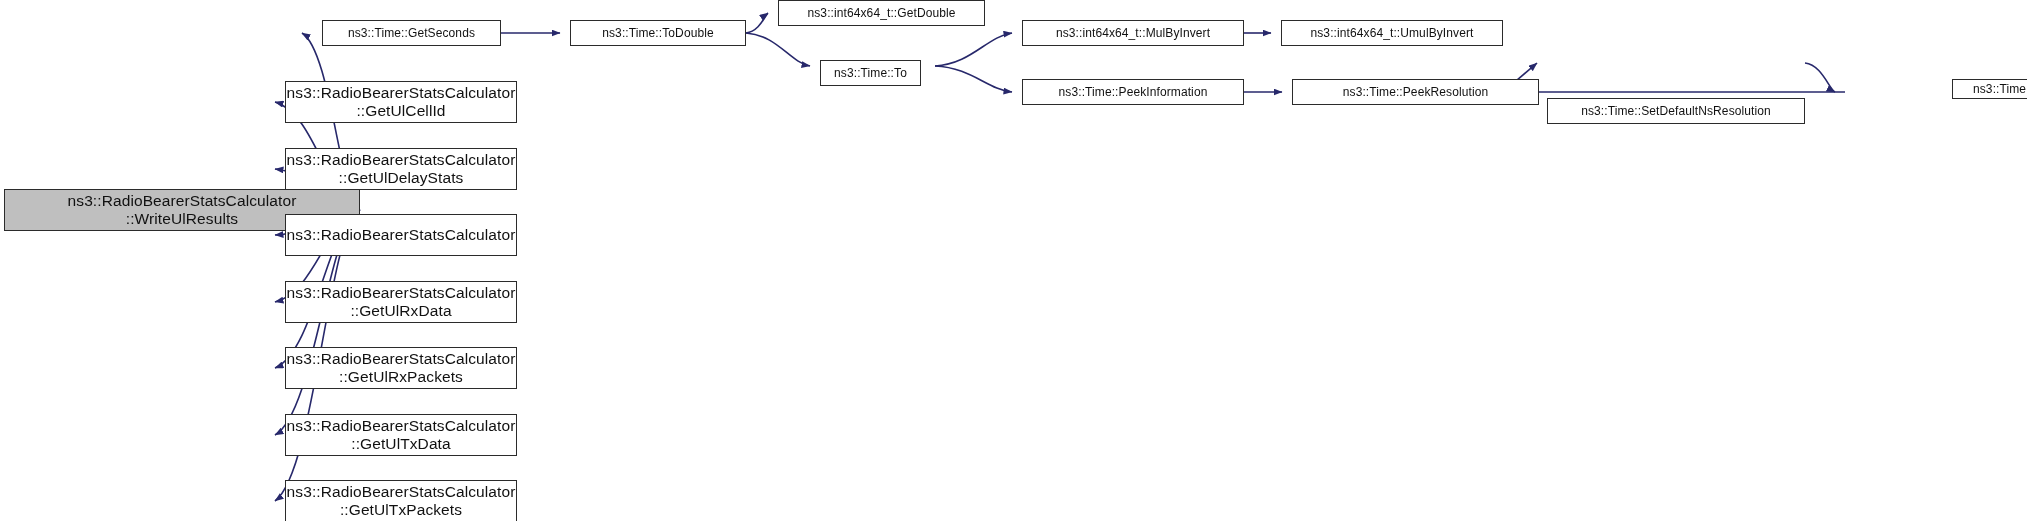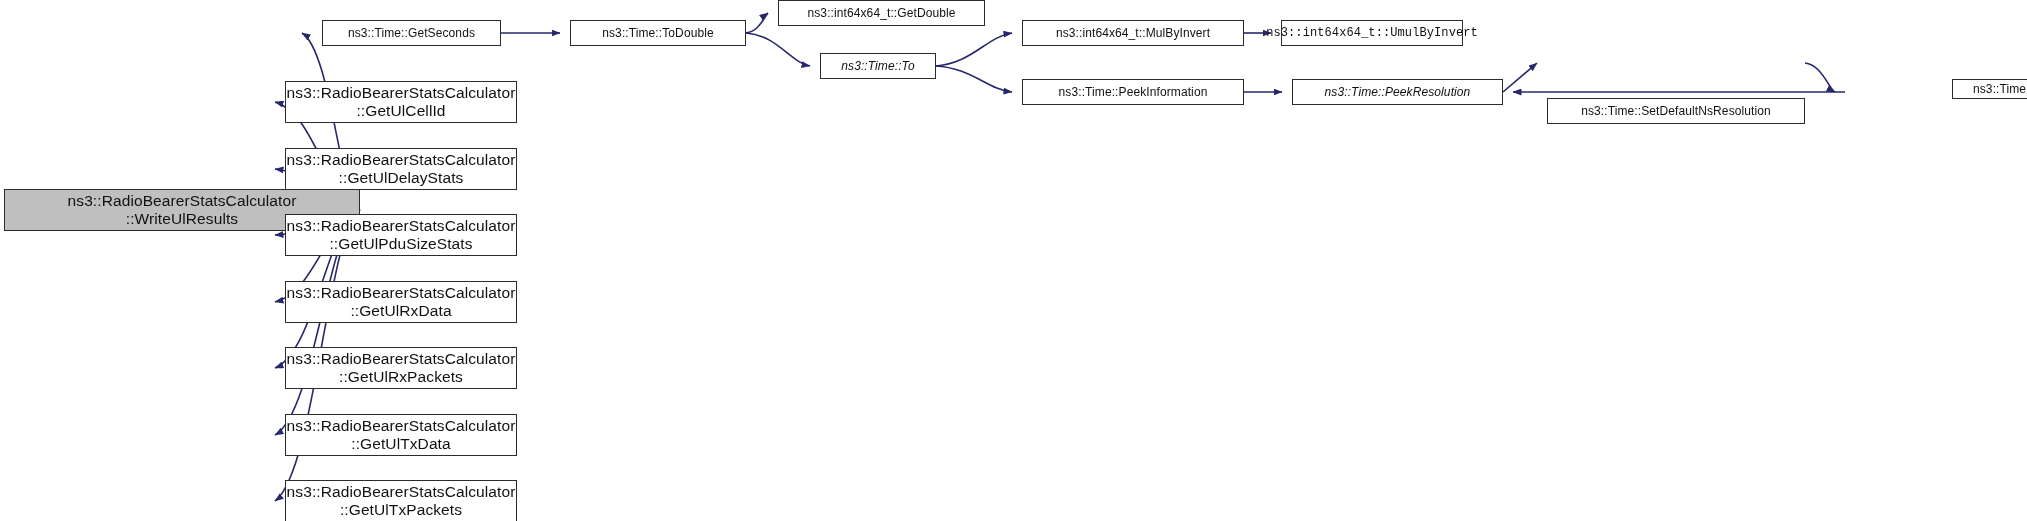--- a/index.html
+++ b/index.html
@@ -64,21 +64,20 @@
       </div>
       <div class="node two" style="left: 285px; top: 148px; width: 232px; height: 42px;">
         <div>
           <span class="lbl">ns3::RadioBearerStatsCalculator</span>
           <span class="lbl">::GetUlDelayStats</span>
         </div>
       </div>
       <div class="node two" style="left: 285px; top: 214px; width: 232px; height: 42px;">
         <div>
           <span class="lbl">ns3::RadioBearerStatsCalculator</span>
-          <span class="lbl">::GetUlPduSizeStats</span>
         </div>
       </div>
       <div class="node two" style="left: 285px; top: 281px; width: 232px; height: 42px;">
         <div>
           <span class="lbl">ns3::RadioBearerStatsCalculator</span>
           <span class="lbl">::GetUlRxData</span>
         </div>
       </div>
       <div class="node two" style="left: 285px; top: 347px; width: 232px; height: 42px;">
         <div>
@@ -101,41 +100,41 @@
       <div class="node" style="left: 570px; top: 20px; width: 176px; height: 26px;">
         <div>
           <span class="lbl">ns3::Time::ToDouble</span>
         </div>
       </div>
       <div class="node" style="left: 778px; top: 0px; width: 207px; height: 26px;">
         <div>
           <span class="lbl">ns3::int64x64_t::GetDouble</span>
         </div>
       </div>
-      <div class="node" style="left: 820px; top: 53px; width: 116px; height: 26px; font-style: italic;">
+      <div class="node" style="left: 820px; top: 60px; width: 101px; height: 26px;">
         <div>
           <span class="lbl">ns3::Time::To</span>
         </div>
       </div>
       <div class="node" style="left: 1022px; top: 20px; width: 222px; height: 26px;">
         <div>
           <span class="lbl">ns3::int64x64_t::MulByInvert</span>
         </div>
       </div>
       <div class="node" style="left: 1022px; top: 79px; width: 222px; height: 26px;">
         <div>
           <span class="lbl">ns3::Time::PeekInformation</span>
         </div>
       </div>
-      <div class="node" style="left: 1281px; top: 20px; width: 182px; height: 26px; font-family: Liberation Mono, monospace;">
+      <div class="node" style="left: 1281px; top: 20px; width: 222px; height: 26px;">
         <div>
           <span class="lbl">ns3::int64x64_t::UmulByInvert</span>
         </div>
       </div>
-      <div class="node" style="left: 1292px; top: 79px; width: 211px; height: 26px; font-style: italic;">
+      <div class="node" style="left: 1292px; top: 79px; width: 247px; height: 26px;">
         <div>
           <span class="lbl">ns3::Time::PeekResolution</span>
         </div>
       </div>
       <div class="node" style="left: 1547px; top: 50px; width: 258px; height: 26px; margin-top: 48px;">
         <div>
           <span class="lbl">ns3::Time::SetDefaultNsResolution</span>
         </div>
       </div>
       <div class="node" style="left: 1952px; top: 79px; width: 178px; height: 20px;">

